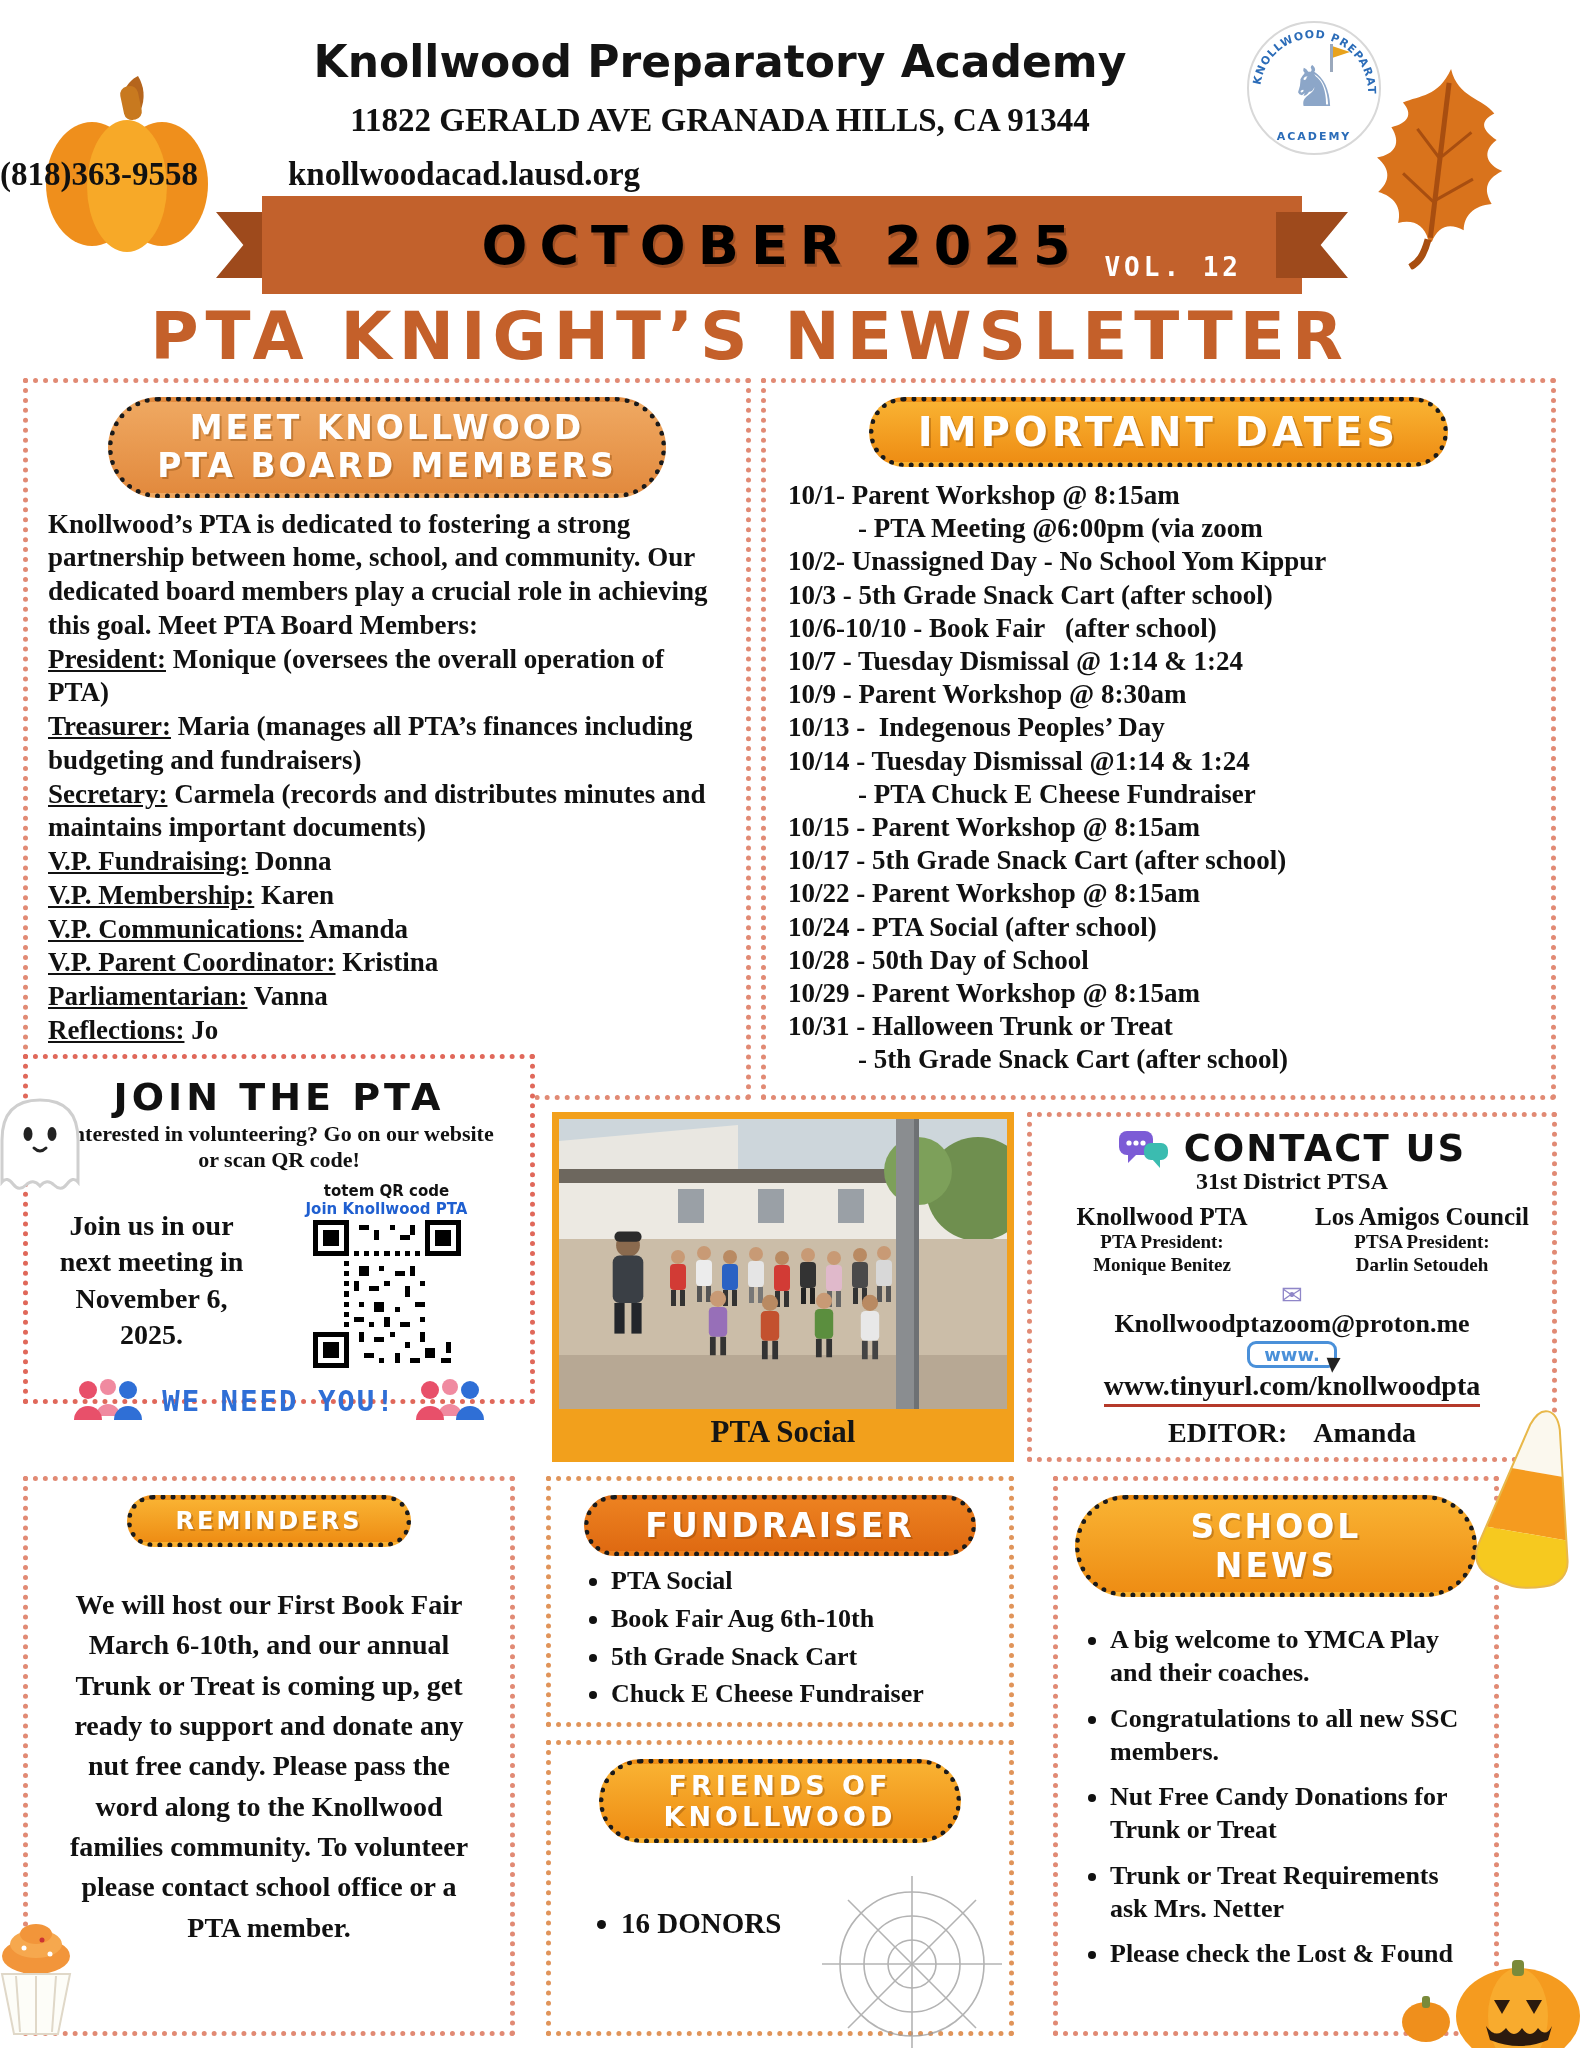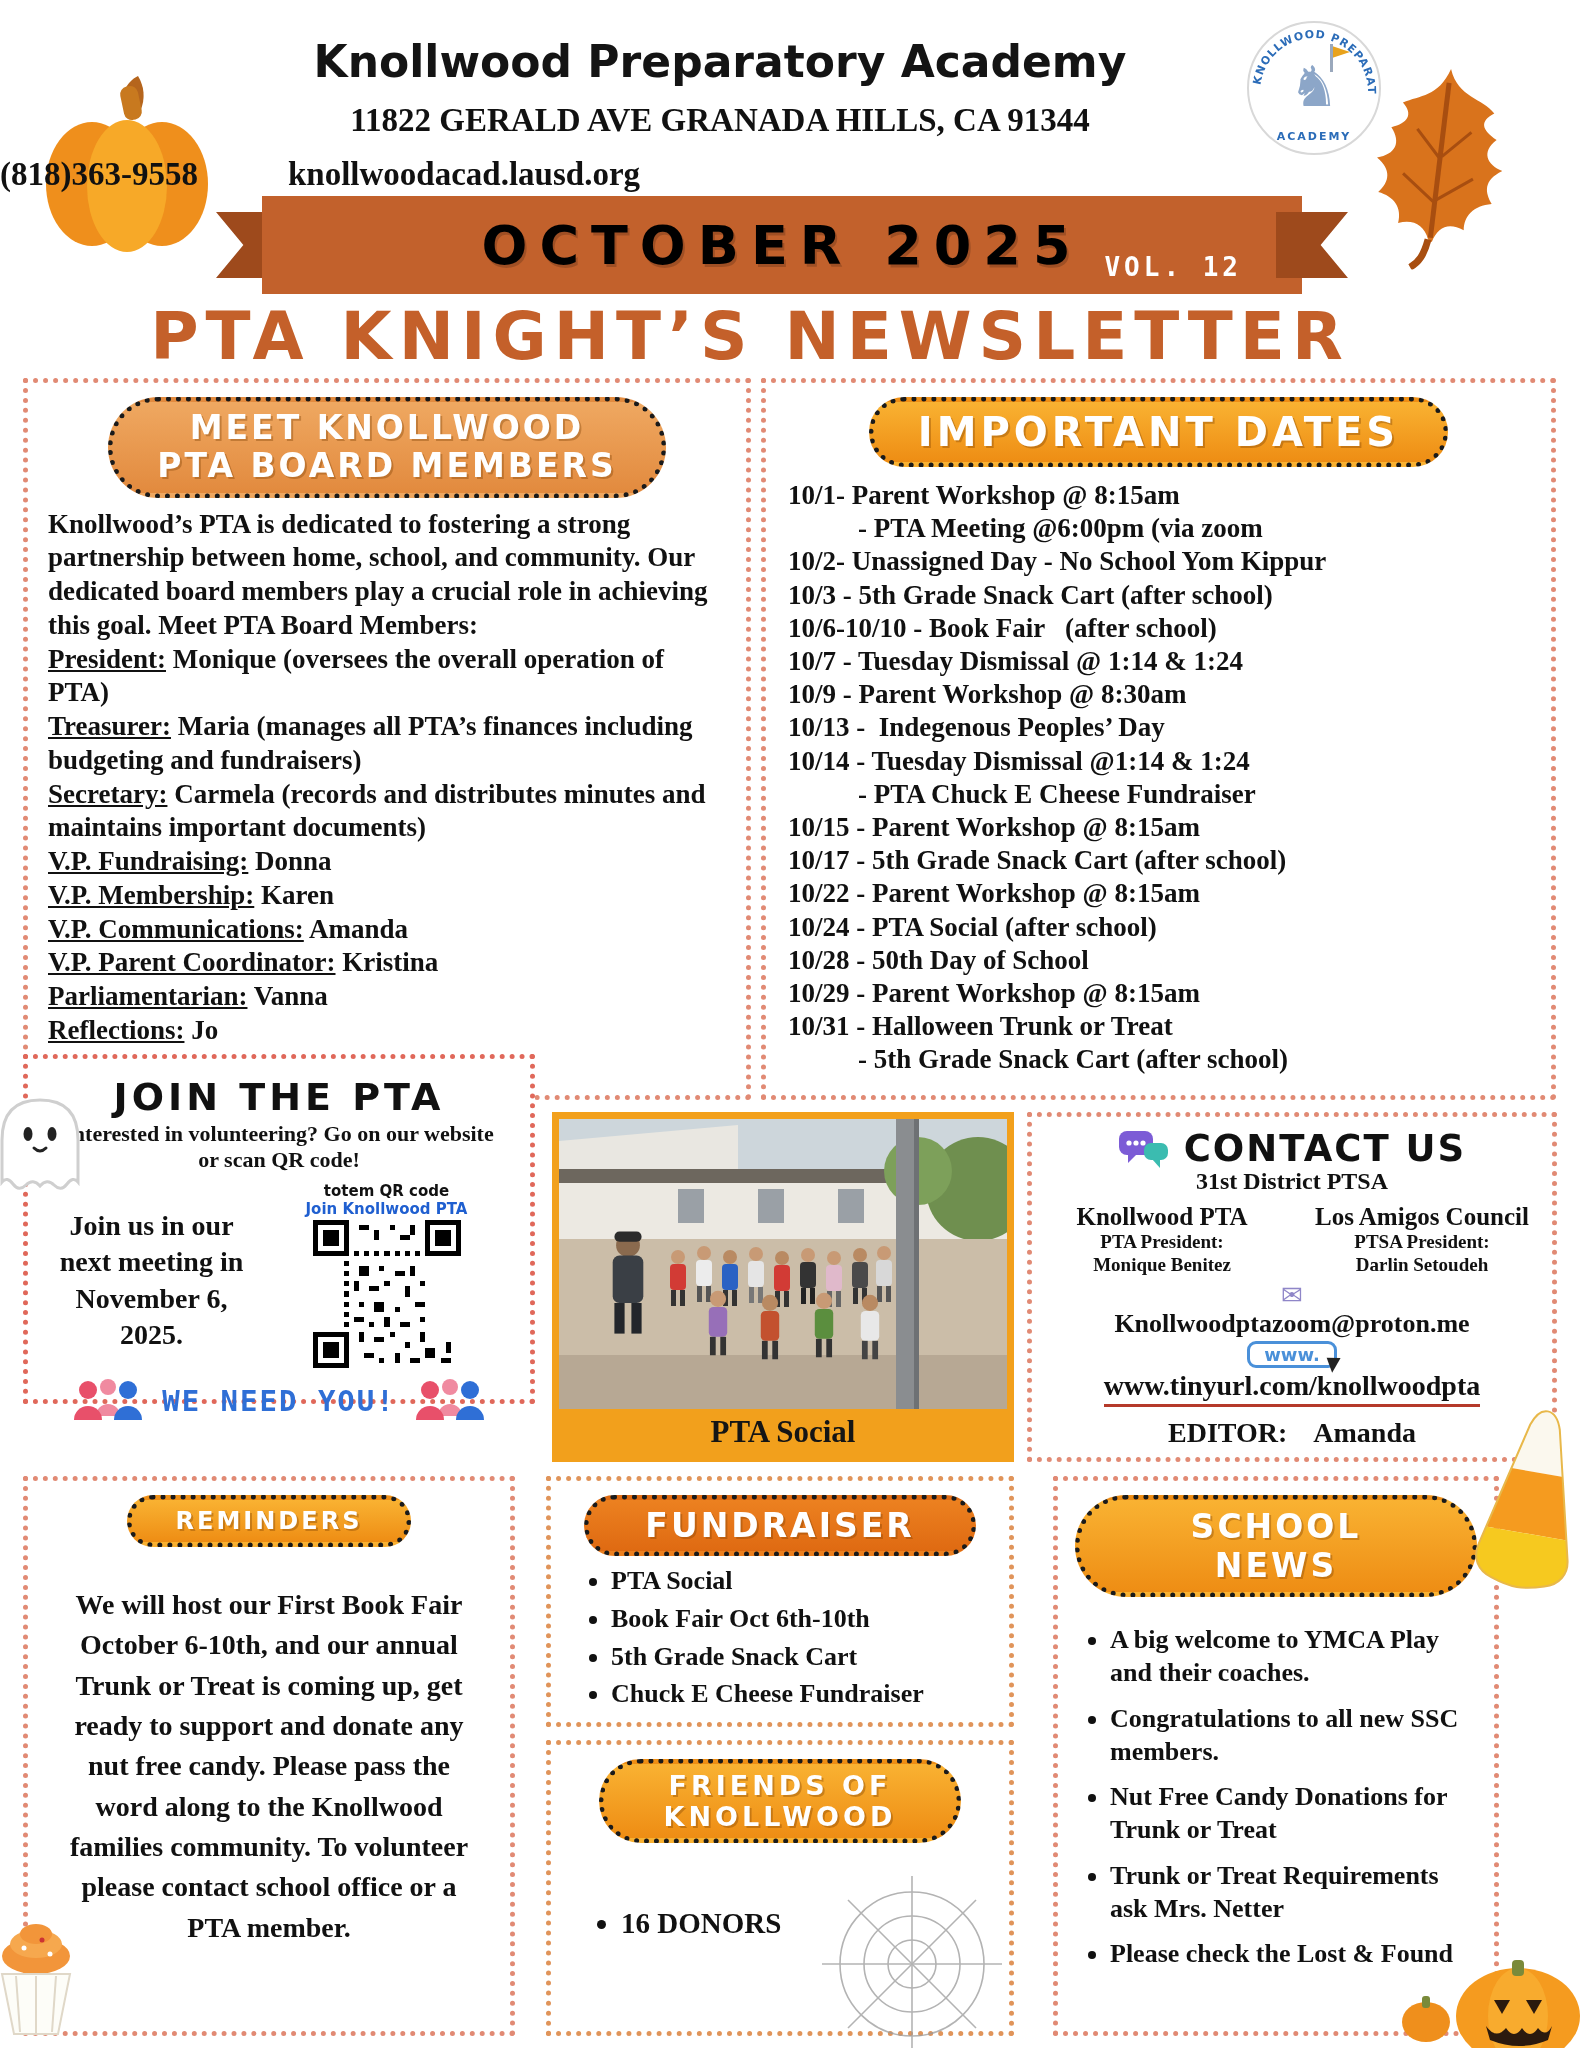--- a/index.html
+++ b/index.html
@@ -513,28 +513,28 @@
     <div class="contact-url">
       <span>www.tinyurl.com/knollwoodpta</span>
     </div>
     <div class="editor-row">
       <span>EDITOR:</span><span class="sp"></span><span>Amanda</span>
     </div>
   </section>
 
   <section class="dbox reminders-box">
     <div class="pill">REMINDERS</div>
-    <div class="reminders-body">We will host our First Book Fair October 6-10th, and our annual Trunk or Treat is coming up, get ready to support and donate any nut free candy. Please pass the word along to the Knollwood families community. To volunteer please contact school office or a PTA member.</div>
+    <div class="reminders-body">We will host our First Book Fair March 6-10th, and our annual Trunk or Treat is coming up, get ready to support and donate any nut free candy. Please pass the word along to the Knollwood families community. To volunteer please contact school office or a PTA member.</div>
   </section>
 
   <section class="dbox fundraiser-box">
     <div class="pill pill-deep">FUNDRAISER</div>
     <ul class="fundraiser-list">
       <li>PTA Social</li>
-      <li>Book Fair Oct 6th-10th</li>
+      <li>Book Fair Aug 6th-10th</li>
       <li>5th Grade Snack Cart</li>
       <li>Chuck E Cheese Fundraiser</li>
     </ul>
   </section>
 
   <section class="dbox friends-box">
     <div class="pill">
       <div>FRIENDS OF</div>
       <div>KNOLLWOOD</div>
     </div>

